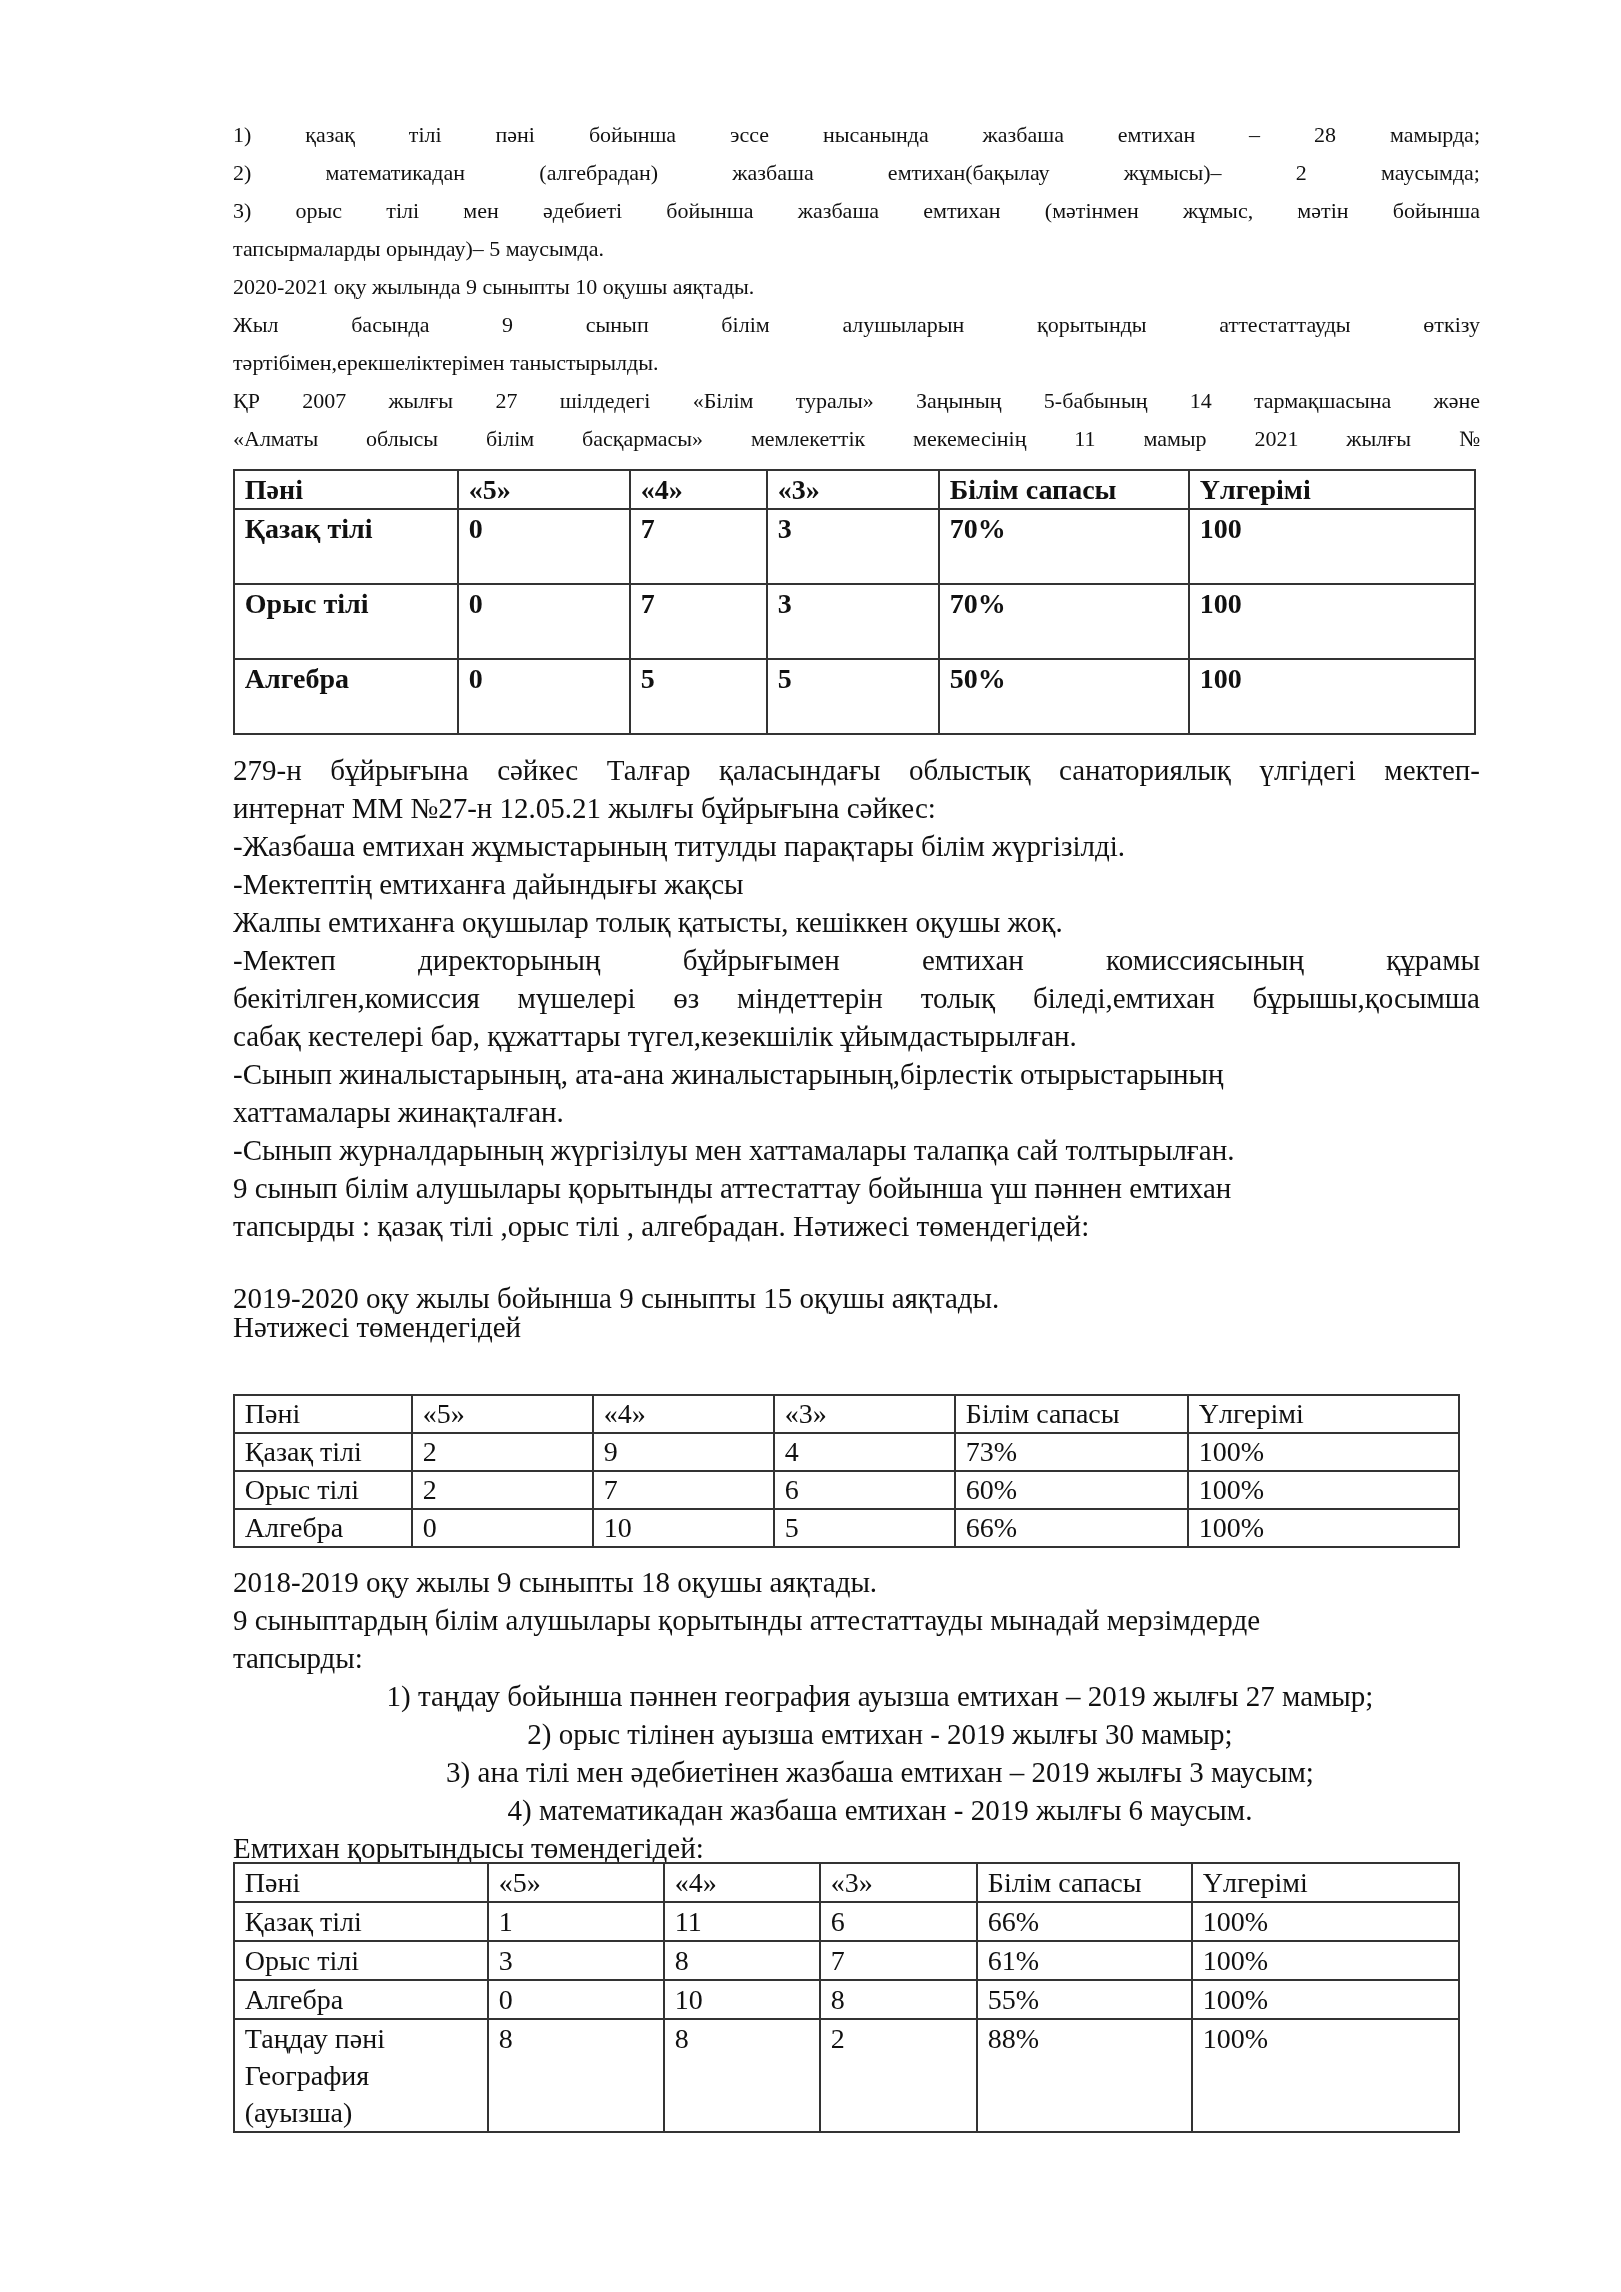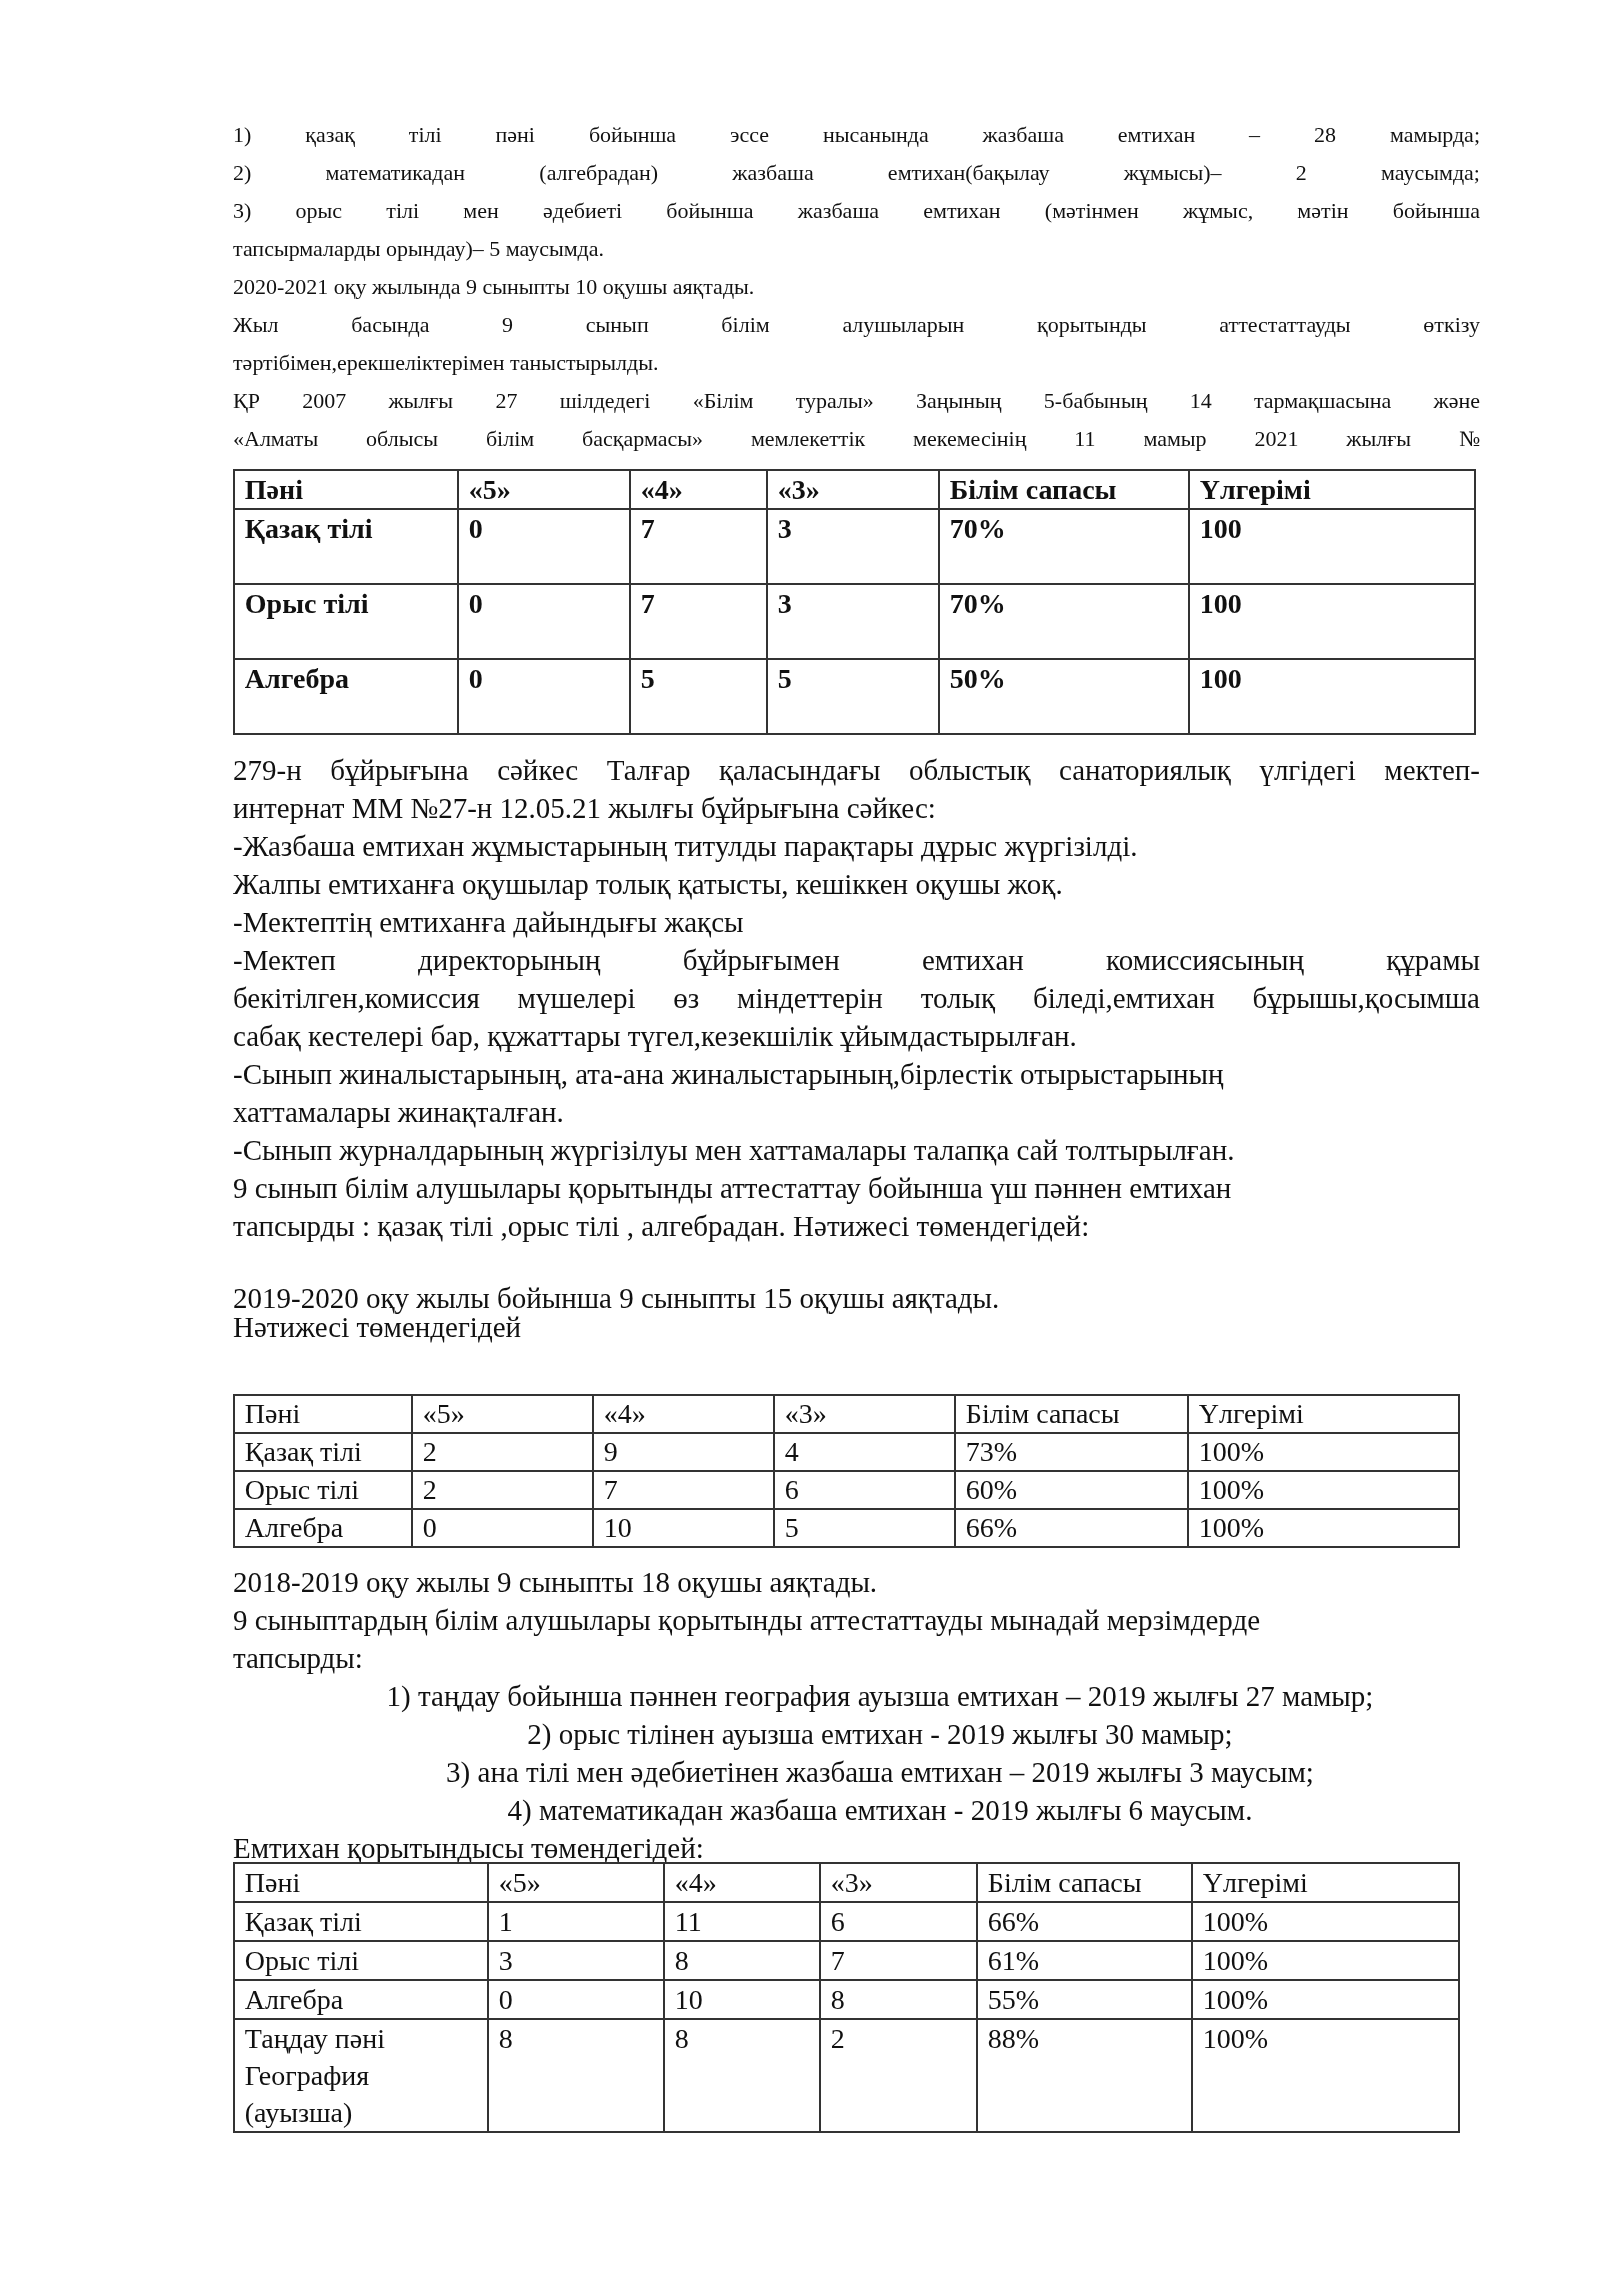--- a/index.html
+++ b/index.html
@@ -77,23 +77,23 @@
     <td>5</td>
     <td>50%</td>
     <td>100</td>
   </tr>
 </tbody>
   </table>
 
 <div class="blk" style="top:751px;">
   <p class="p justify">279-н бұйрығына сәйкес Талғар қаласындағы облыстық санаториялық үлгідегі мектеп-</p>
   <p class="p">интернат ММ №27-н 12.05.21 жылғы бұйрығына сәйкес:</p>
-  <p class="p">-Жазбаша емтихан жұмыстарының титулды парақтары дұрыс жүргізілді.</p>
+  <p class="p">-Жазбаша емтихан жұмыстарының титулды парақтары білім жүргізілді.</p>
+  <p class="p">-Мектептің емтиханға дайындығы жақсы</p>
   <p class="p">Жалпы емтиханға оқушылар толық қатысты, кешіккен оқушы жоқ.</p>
-  <p class="p">-Мектептің емтиханға дайындығы жақсы</p>
   <p class="p justify">-Мектеп директорының бұйрығымен емтихан комиссиясының құрамы</p>
   <p class="p justify">бекітілген,комиссия мүшелері өз міндеттерін толық біледі,емтихан бұрышы,қосымша</p>
   <p class="p">сабақ кестелері бар, құжаттары түгел,кезекшілік ұйымдастырылған.</p>
   <p class="p">-Сынып жиналыстарының, ата-ана жиналыстарының,бірлестік отырыстарының</p>
   <p class="p">хаттамалары жинақталған.</p>
   <p class="p">-Сынып журналдарының жүргізілуы мен хаттамалары талапқа сай толтырылған.</p>
   <p class="p">9 сынып білім алушылары қорытынды аттестаттау бойынша үш пәннен емтихан</p>
   <p class="p">тапсырды : қазақ тілі ,орыс тілі , алгебрадан. Нәтижесі төмендегідей:</p>
 </div>
 

